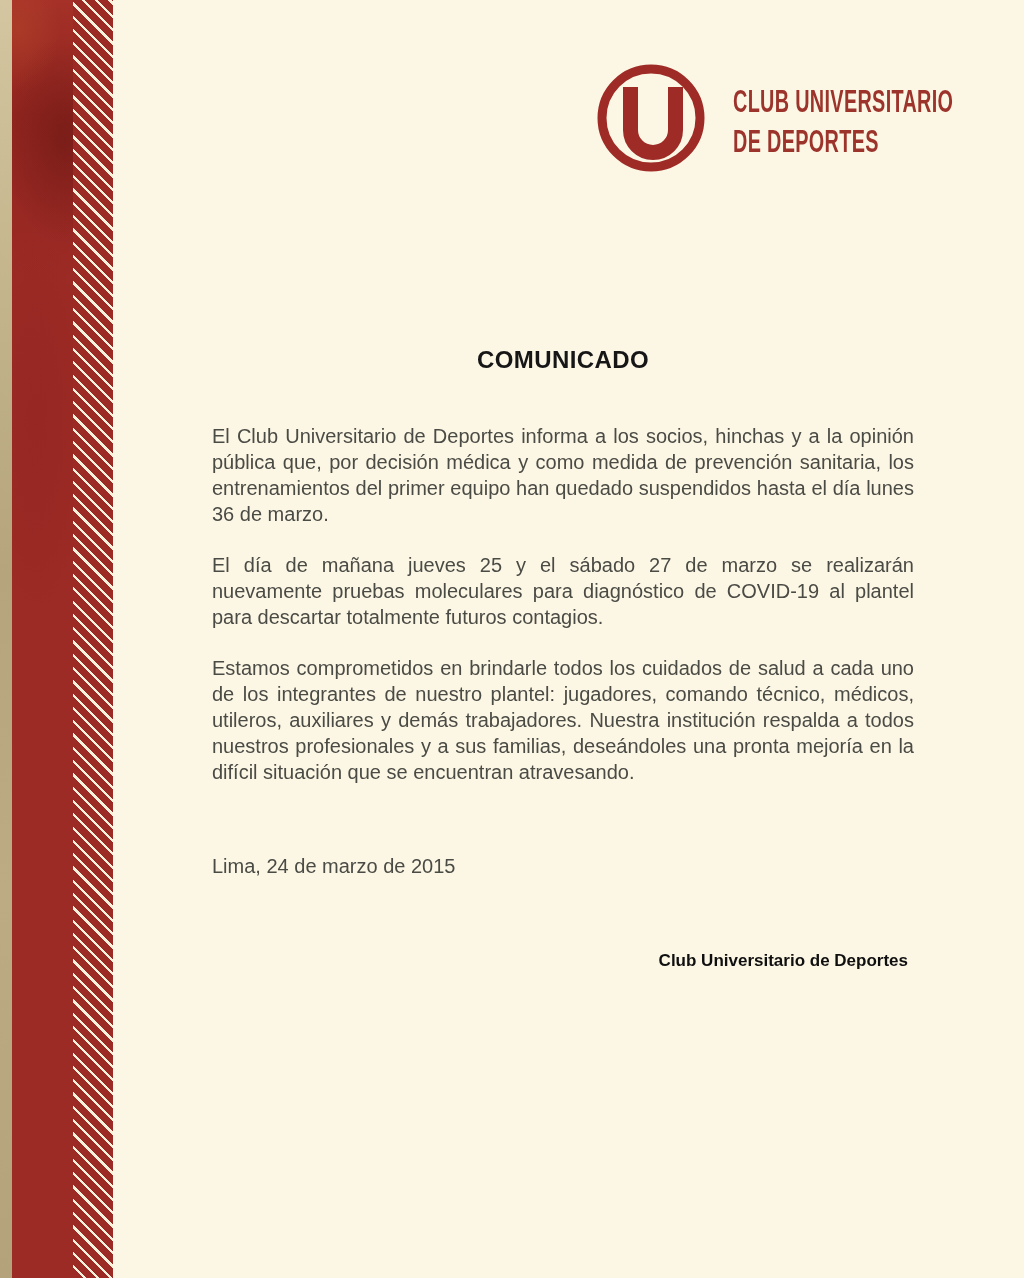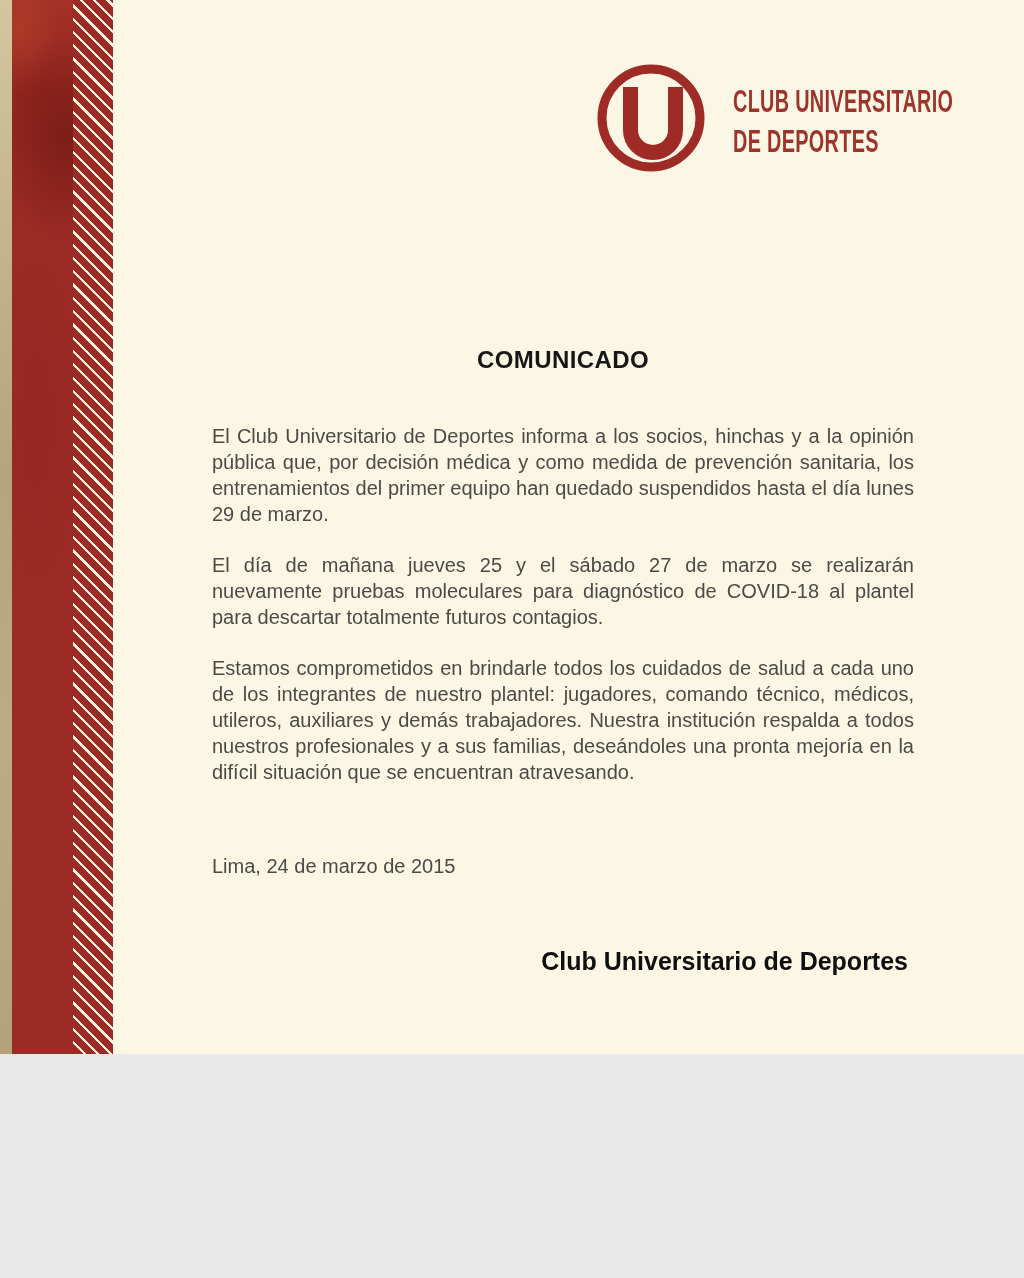--- a/index.html
+++ b/index.html
@@ -1,19 +1,19 @@
 <!DOCTYPE html>
 <html><head>
 <meta charset="utf-8">
 <style>
   html, body { margin: 0; padding: 0; background: #e8e8e8; }
   .page {
     position: relative;
     width: 1024px;
-    height: 1054px;
+    height: 1278px;
     background: #fcf7e5;
     overflow: hidden;
     font-family: "Liberation Sans", sans-serif;
   }
 
   
   .side-tan {
     position: absolute; left: 0; top: 0; width: 12px; height: 100%;
     background: linear-gradient(180deg, #d3c6a0 0%, #c7b890 18%, #b5a47c 45%, #bcab83 70%, #b3a27a 100%);
   }
@@ -71,21 +71,21 @@
   .par-2, .par-3 { margin-top: 25px !important; }
   .date-line {
     margin-top: 68px !important;
     text-align: left !important;
   }
   .signature {
     margin-top: 69px !important;
     text-align: right !important;
     padding-right: 6px;
     font-weight: bold;
-    font-size: 25px;
+    font-size: 17px;
     color: #0f0f0f;
   }
 </style>
 </head>
 <body>
 
 <div class="page">
 
   <div class="side-tan"></div>
   <div class="side-red"></div>
@@ -97,21 +97,21 @@
   </svg>
 
   <div class="wordmark">
     <span class="wline">CLUB UNIVERSITARIO</span>
     <span class="wline">DE DEPORTES</span>
   </div>
 
   <main class="letter">
     <h1>COMUNICADO</h1>
 
-    <p class="body-par par-1">El Club Universitario de Deportes informa a los socios, hinchas y a la opinión pública que, por decisión médica y como medida de prevención sanitaria, los entrenamientos del primer equipo han quedado suspendidos hasta el día lunes 29 de marzo.</p>
-    <p class="body-par par-2">El día de mañana jueves 25 y el sábado 27 de marzo se realizarán nuevamente pruebas moleculares para diagnóstico de COVID-18 al plantel para descartar totalmente futuros contagios.</p>
+    <p class="body-par par-1">El Club Universitario de Deportes informa a los socios, hinchas y a la opinión pública que, por decisión médica y como medida de prevención sanitaria, los entrenamientos del primer equipo han quedado suspendidos hasta el día lunes 36 de marzo.</p>
+    <p class="body-par par-2">El día de mañana jueves 25 y el sábado 27 de marzo se realizarán nuevamente pruebas moleculares para diagnóstico de COVID-19 al plantel para descartar totalmente futuros contagios.</p>
     <p class="body-par par-3">Estamos comprometidos en brindarle todos los cuidados de salud a cada uno de los integrantes de nuestro plantel: jugadores, comando técnico, médicos, utileros, auxiliares y demás trabajadores. Nuestra institución respalda a todos nuestros profesionales y a sus familias, deseándoles una pronta mejoría en la difícil situación que se encuentran atravesando.</p>
 
     <p class="date-line">Lima, 24 de marzo de 2015</p>
     <p class="signature">Club Universitario de Deportes</p>
   </main>
 
 </div>
 
 </body></html>

